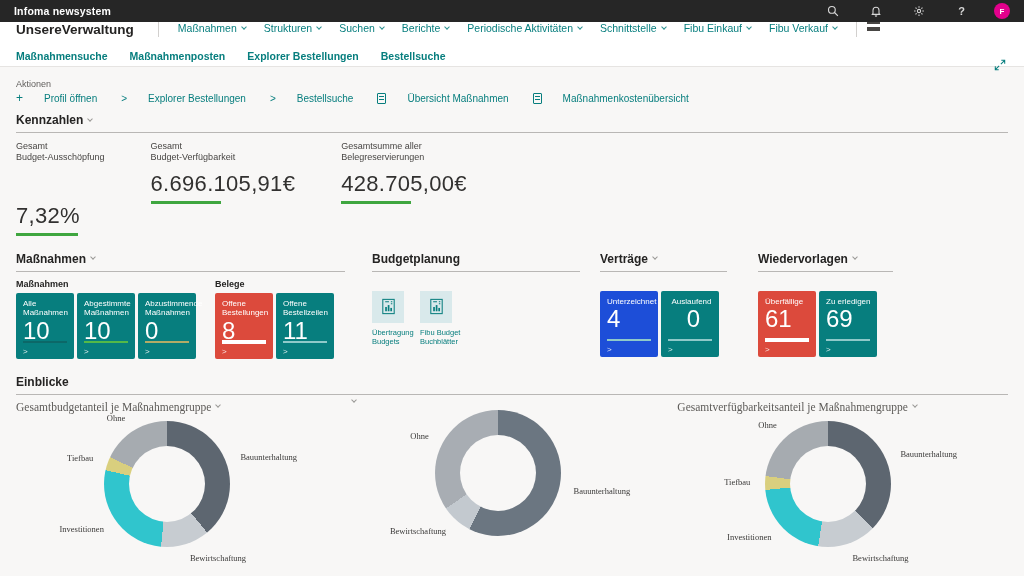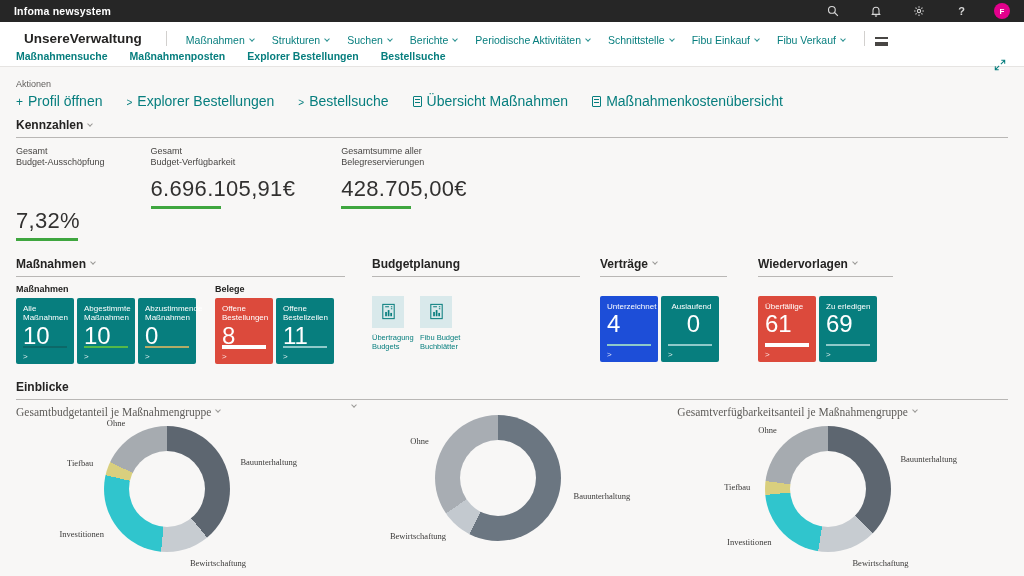--- a/index.html
+++ b/index.html
@@ -12,40 +12,40 @@
   .topbar .appname { color:#fff; font-size:10.5px; font-weight:bold; letter-spacing:.2px; }
   .topbar .spacer { flex:1; }
   .topbar .tb-ic { width:13px; height:13px; margin-left:30px; display:inline-flex; align-items:center; justify-content:center; color:#d8d8d8; }
   .topbar .tb-ic svg { width:12px; height:12px; display:block; }
   .topbar .help { font-size:11px; font-weight:bold; color:#d8d8d8; }
   .avatar { width:16px; height:16px; border-radius:50%; background:#e3008c; color:#fff; font-size:8px; font-weight:bold;
             display:inline-flex; align-items:center; justify-content:center; margin-left:26px; }
 
   
   .navband { background:#fff; border-bottom:1px solid #e6e4e2; padding:0 16px; }
-  .navrow1 { height:24px; display:flex; align-items:flex-end;margin-left:8px; }
+  .navrow1 { height:24px; display:flex; align-items:flex-start; }
   .brand { font-size:13.5px; font-weight:bold; color:#252423; margin-right:14px; }
   .vdiv { width:1px; height:15px; background:#d2d0ce; margin:0 10px; }
   .menu-item { font-size:10.5px; color:#077e7e; margin:0 9px; display:inline-flex; align-items:center; white-space:nowrap; }
   .caret { display:inline-block; width:4px; height:4px; border-right:1px solid currentColor; border-bottom:1px solid currentColor;
            transform:rotate(45deg); margin-left:5px; margin-top:-3px; opacity:.85; }
   .caret.gray { color:#8a8886; }
   .burger { width:13px; height:9px; border-top:2px solid #484644; border-bottom:2px solid #484644; position:relative; }
   .burger::after { content:""; position:absolute; left:0; right:0; top:2.5px; border-top:2px solid #484644; }
   .navrow2 { height:20px; display:flex; align-items:center; }
   .sublink { font-size:10.5px; color:#077e7e; margin-right:22px; font-weight:bold; }
 
   
   .content { position:relative; padding:12px 16px 0; }
   .expand { position:absolute; right:18px; top:-10px; color:#077e7e; }
   .expand svg { width:12px; height:12px; }
 
   .aktionen-label { font-size:9px; color:#605e5c; }
   .actions-row { display:flex; align-items:center; margin-top:4px; }
-  .action { font-size:14px; color:#077e7e; margin-right:24px; display:inline-flex; align-items:center; }
+  .action { font-size:10px; color:#077e7e; margin-right:24px; display:inline-flex; align-items:center;gap:16px; }
   .ai { margin-right:5px; display:inline-block; color:#077e7e; }
   .ai.plus::before { content:"+"; font-size:12px; line-height:10px; }
   .ai.chev::before { content:">"; font-size:10px; }
   .ai.report { width:9px; height:11px; border:1px solid #077e7e; border-radius:1px;
       background-image:linear-gradient(#077e7e,#077e7e),linear-gradient(#077e7e,#077e7e);
       background-repeat:no-repeat; background-size:5px 1px,5px 1px; background-position:1px 2px,1px 5px; }
 
   .sec-header { font-size:12px; font-weight:bold; color:#252423; display:flex; align-items:center; }
   .kennzahlen-h { margin-top:9px; }
   .rule-full { border-top:1px solid #b9b7b5; margin-top:5px; }

